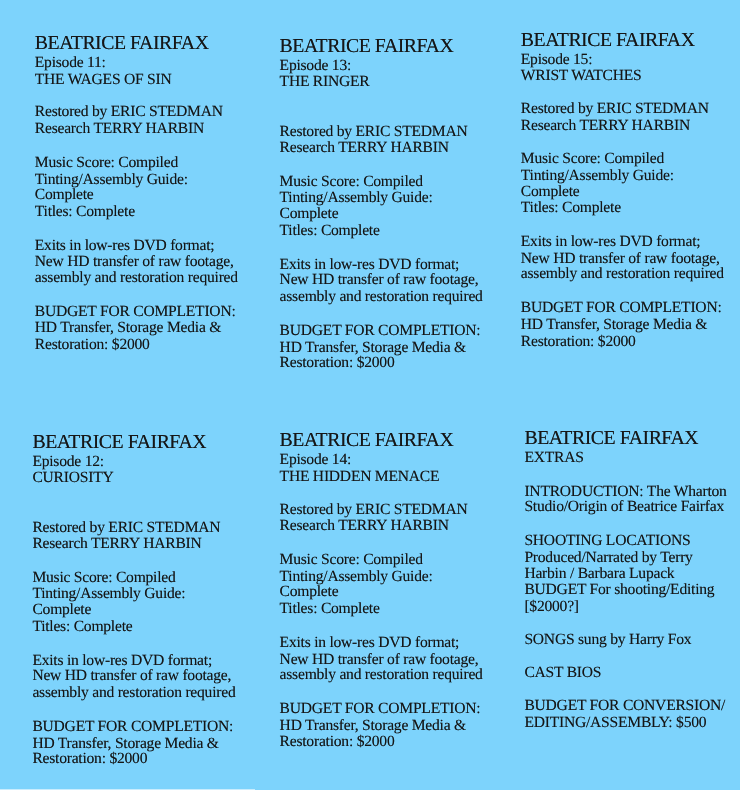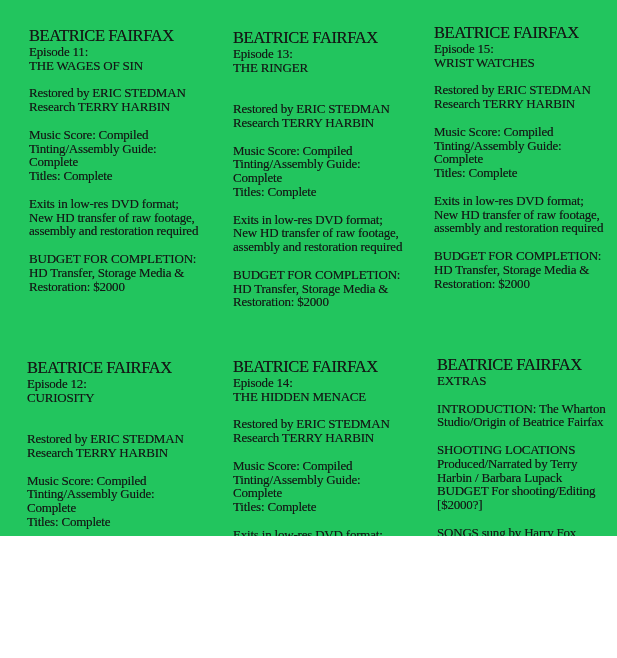--- a/index.html
+++ b/index.html
@@ -3,22 +3,22 @@
 <meta charset="utf-8">
 <style>
   html, body {
     margin: 0;
     padding: 0;
     background: #ffffff;
   }
   .page {
     position: relative;
     width: 617px;
-    height: 536px;
-    background: #22c55e;
+    height: 658px;
+    background: #7dd3fc;
     overflow: hidden;
     font-family: "Liberation Serif", serif;
     color: #161616;
   }
   .card {
     position: absolute;
     width: 202px;
   }
   .card-title {
     margin: 0;

